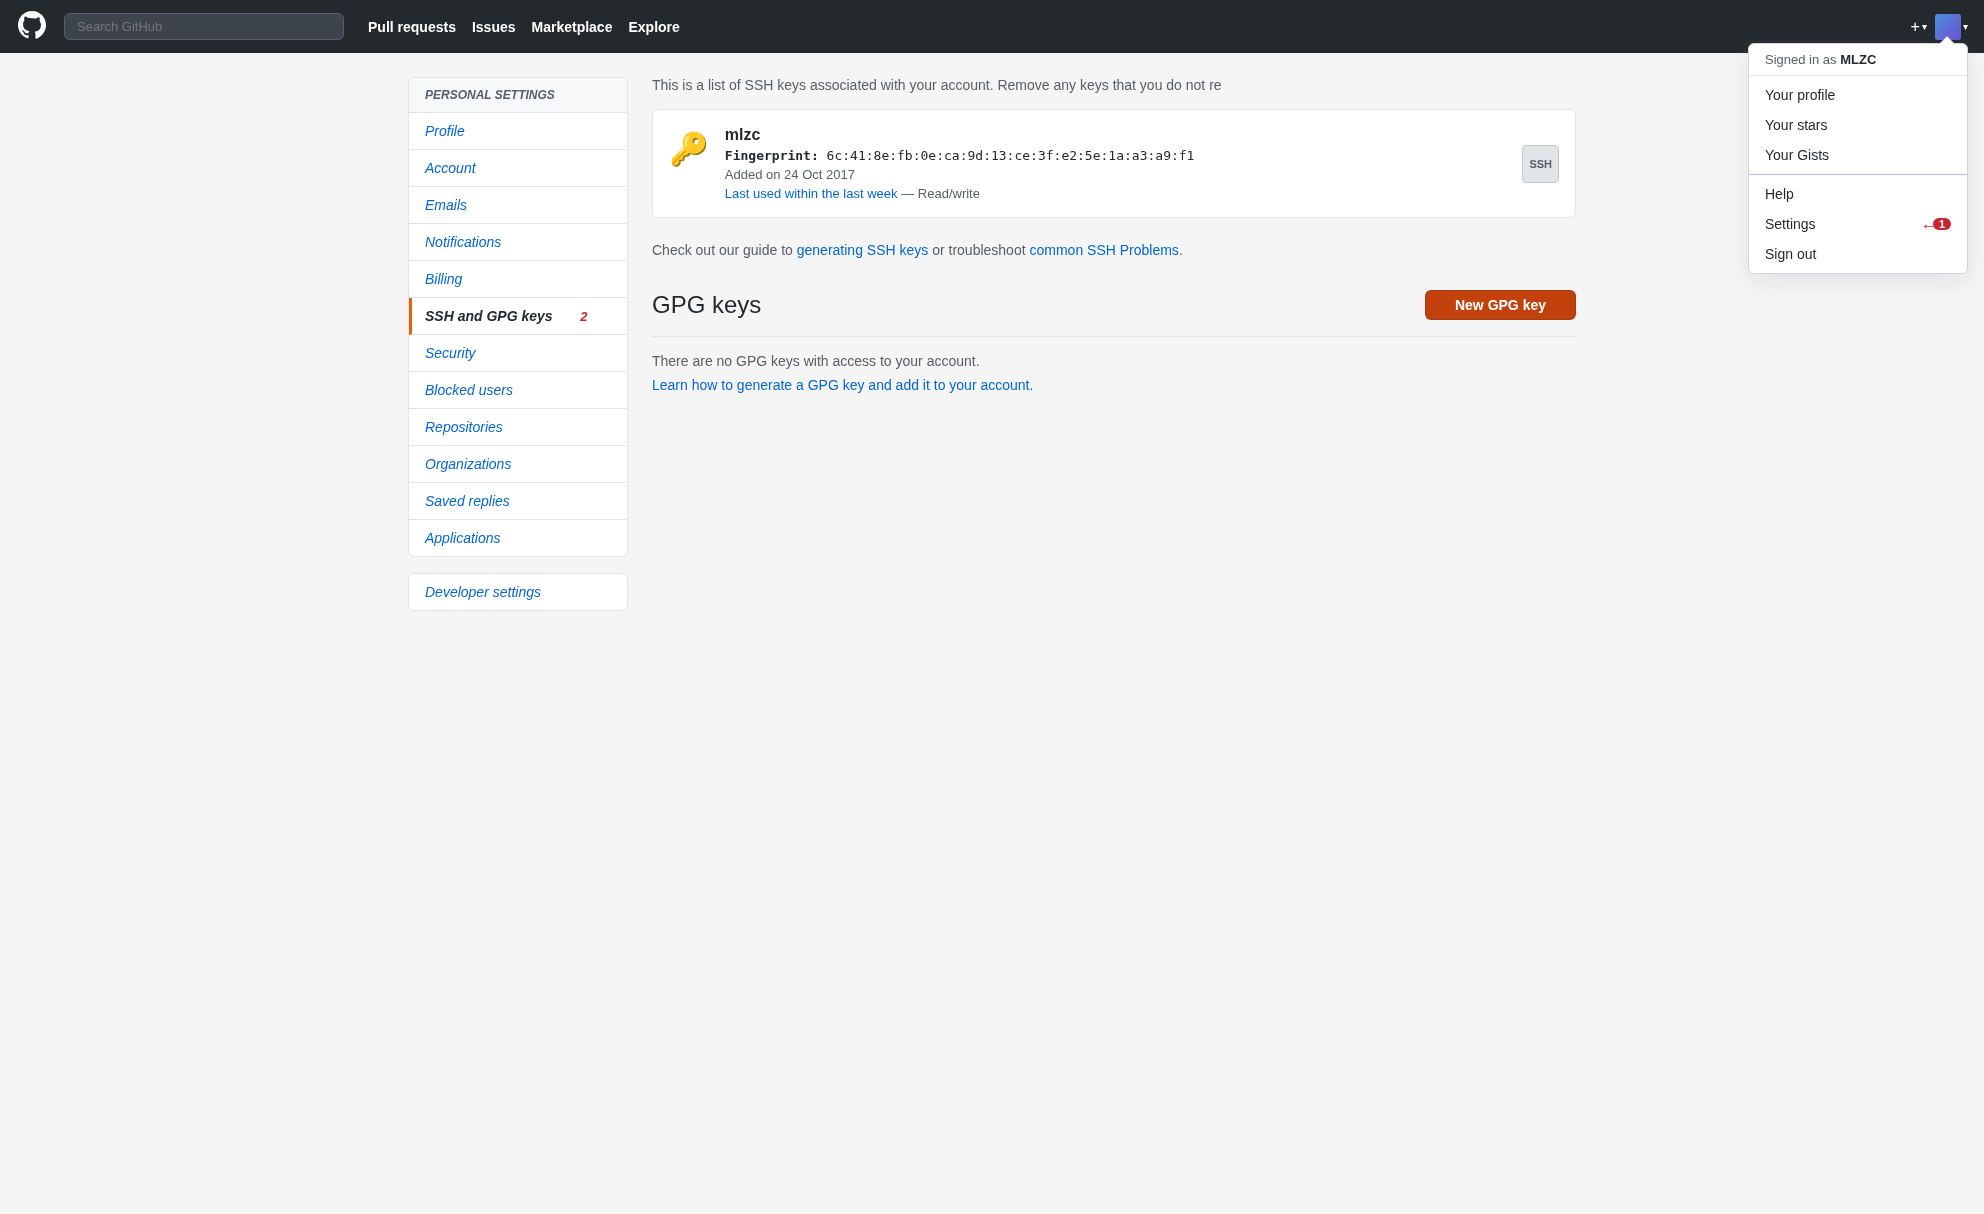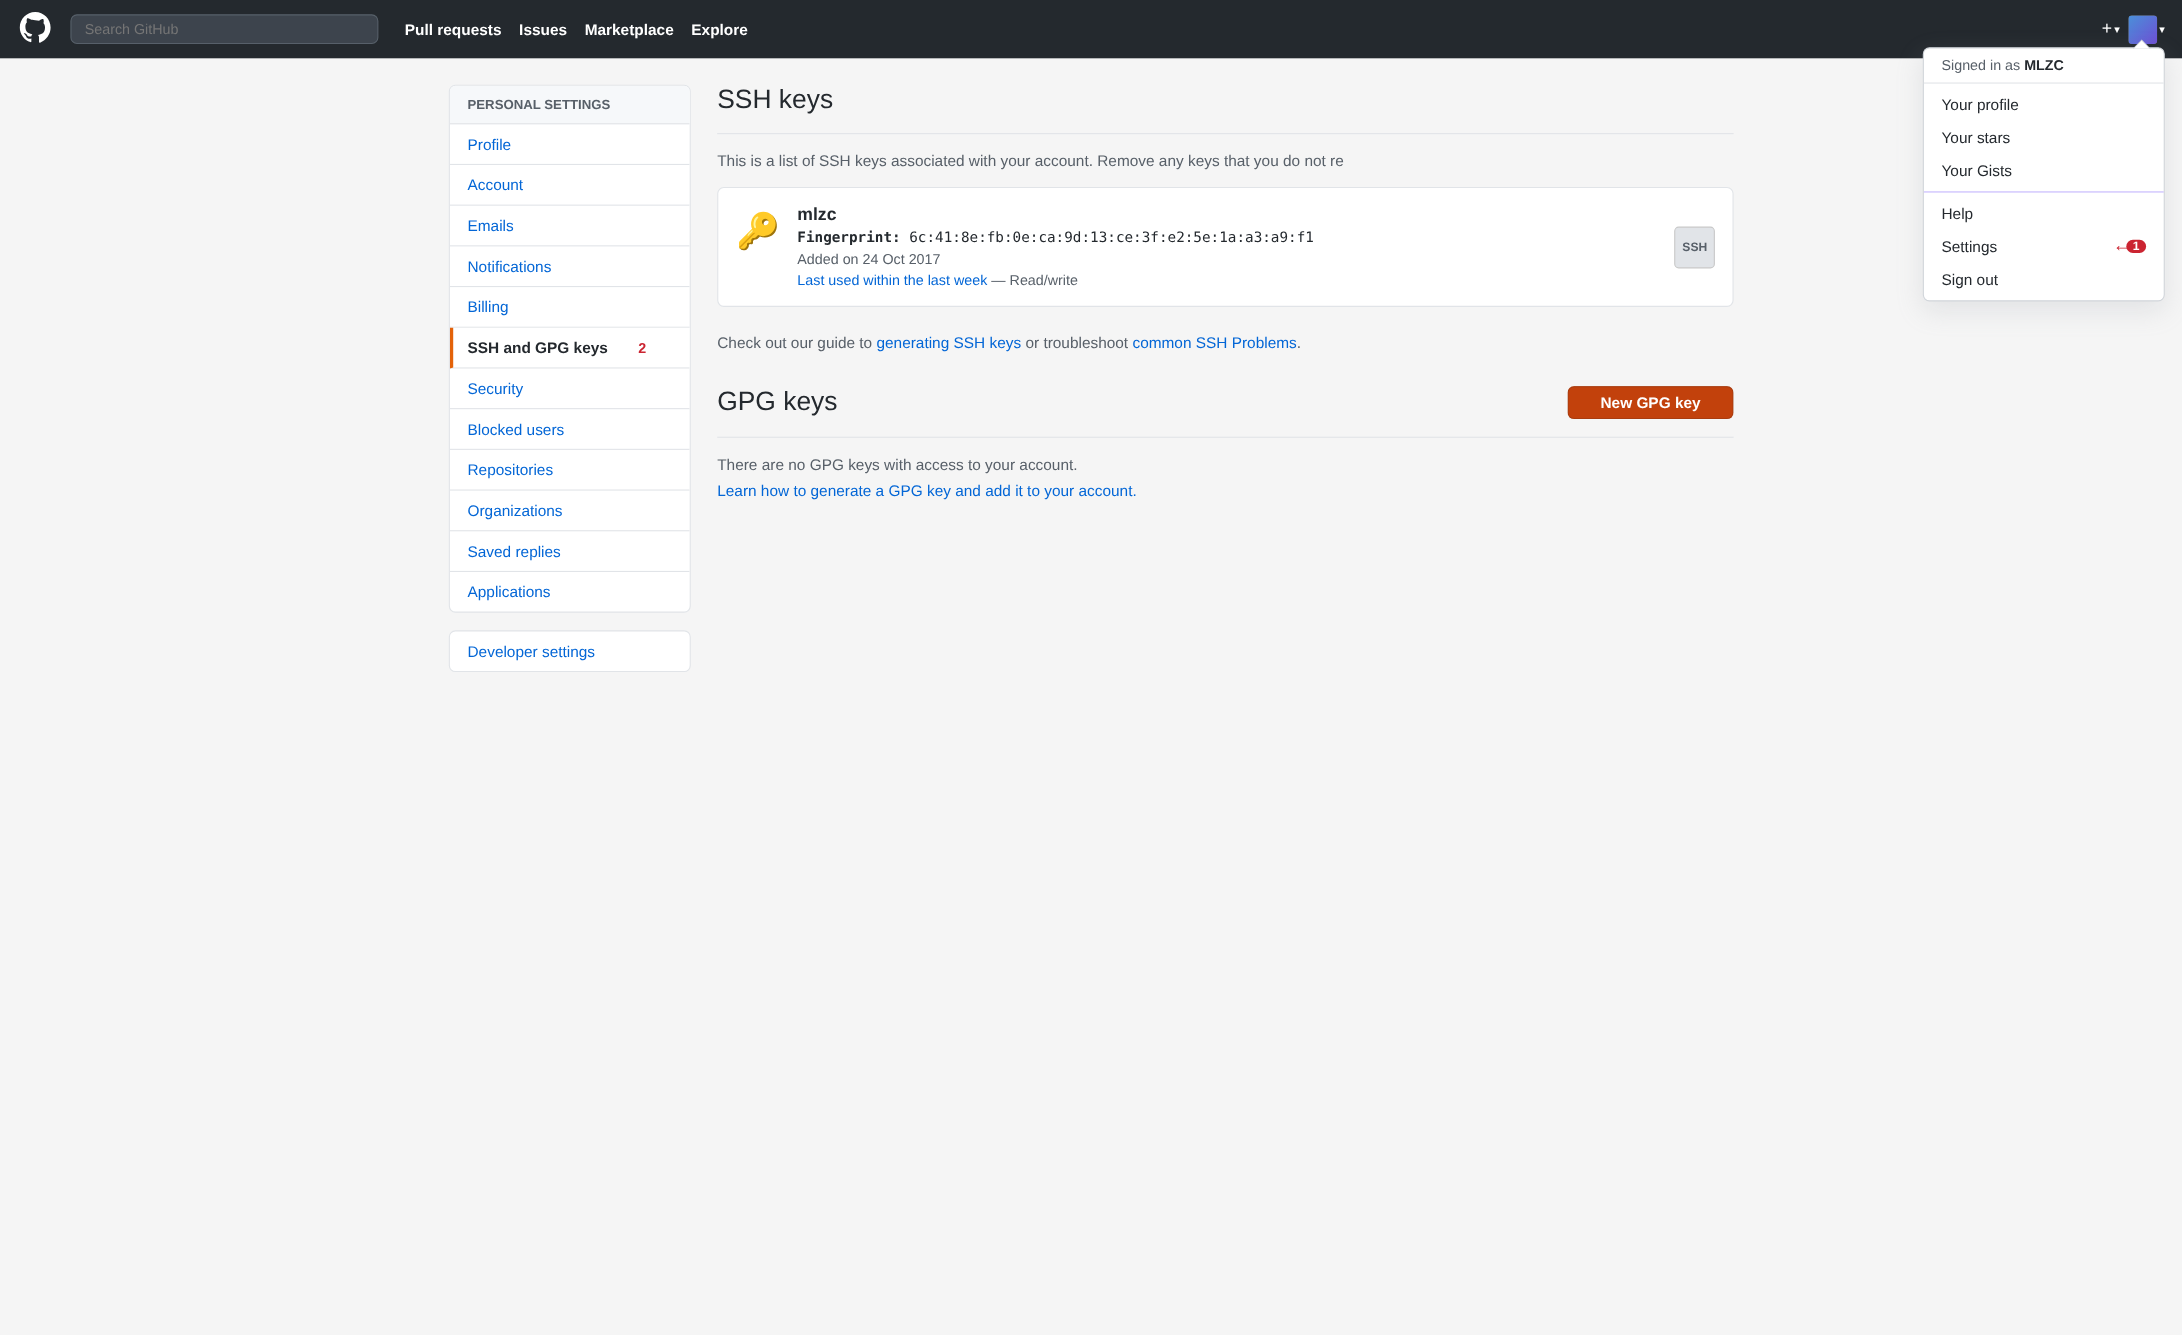--- a/index.html
+++ b/index.html
@@ -145,20 +145,21 @@
       max-width: 1200px;
       margin: 0 auto;
       padding: 24px 16px;
       gap: 24px;
     }
 
     
     .sidebar {
       width: 220px;
       flex-shrink: 0;
+      font-style: italic;
     }
     .sidebar-section {
       background: #fff;
       border: 1px solid #e1e4e8;
       border-radius: 6px;
       margin-bottom: 16px;
       overflow: hidden;
     }
     .sidebar-heading {
       font-size: 12px;
@@ -365,21 +366,20 @@
       <a class="sidebar-item">Saved replies</a>
       <a class="sidebar-item">Applications</a>
     </div>
     <div class="sidebar-section">
       <a class="sidebar-item" style="border-bottom:none;">Developer settings</a>
     </div>
   </aside>
 
   <main class="main-content">
 
-    <h1 class="page-title">SSH keys</h1>
     <p class="description">This is a list of SSH keys associated with your account. Remove any keys that you do not re</p>
 
     <div class="key-card">
       <div class="key-icon">🔑</div>
       <div class="key-info">
         <div class="key-name">mlzc</div>
         <div class="key-fingerprint">
           <strong>Fingerprint:</strong>
           <span>6c:41:8e:fb:0e:ca:9d:13:ce:3f:e2:5e:1a:a3:a9:f1</span>
         </div>

